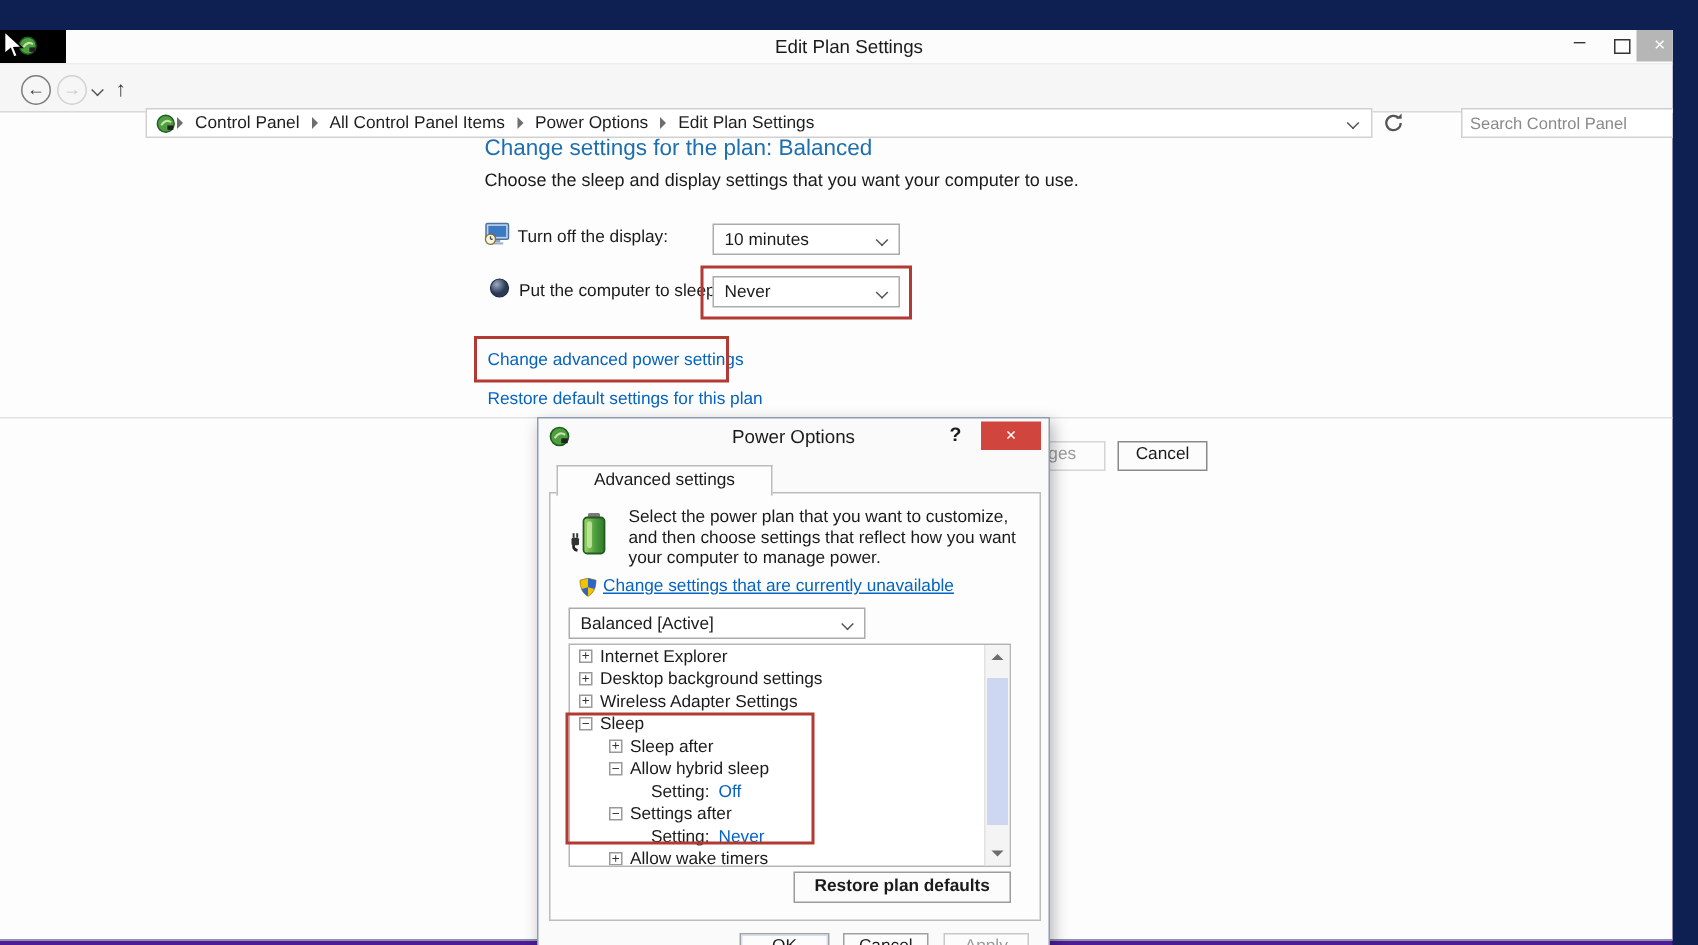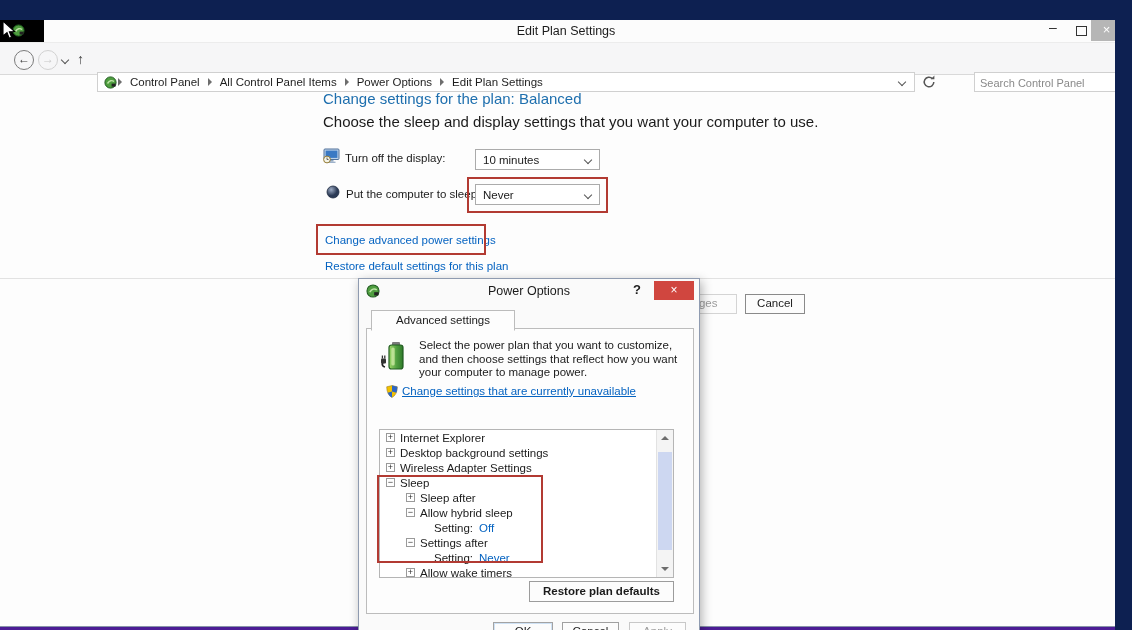--- a/index.html
+++ b/index.html
@@ -30,21 +30,21 @@
   .bsep{width:0;height:0;border-left:4px solid #6e6e6e;border-top:4px solid transparent;border-bottom:4px solid transparent;margin:0 1px;}
   #crumb-chev{margin-left:auto;margin-right:9px;}
   #refresh-btn{position:absolute;left:920px;top:31px;width:18px;height:16px;}
   #searchbox{position:absolute;left:974px;top:29px;width:177px;height:20px;background:#fff;border:1px solid #d0d0d0;box-sizing:border-box;}
   #searchbox input{border:none;outline:none;font-size:11px;color:#555;width:150px;height:16px;padding:1px 5px;background:transparent;font-family:"Liberation Sans",sans-serif;}
   #searchbox input::placeholder{color:#8a8a8a;opacity:1;}
   #search-mag{position:absolute;right:5px;top:3px;}
 
   
   #heading{position:absolute;left:323px;top:70px;font-size:15px;color:#1e6fae;}
-  #subheading{position:absolute;left:323px;top:93px;font-size:15px;color:#1b1b1b;}
+  #subheading{position:absolute;left:323px;top:93px;font-size:12px;color:#1b1b1b;}
   .rowlabel{position:absolute;font-size:11.5px;color:#1b1b1b;}
   #row1-label{left:345px;top:132px;}
   #row2-label{left:346px;top:168px;}
   #display-icon{position:absolute;left:323px;top:128px;}
   #sleep-icon{position:absolute;left:326px;top:165px;}
   .sel{position:absolute;height:21px;background:#fff;border:1px solid #ababab;font-size:11.5px;color:#1b1b1b;display:flex;align-items:center;padding-left:7px;box-sizing:border-box;cursor:default;}
   .sel .chv{position:absolute;right:8px;top:7px;}
   #sel-display{left:475px;top:129px;width:125px;}
   #sel-sleep{left:475px;top:164px;width:125px;}
   .lnk{position:absolute;font-size:11.5px;color:#0563c1;cursor:pointer;}
@@ -227,20 +227,24 @@
       </svg>
       <div id="dlg-desc">Select the power plan that you want to customize, and then choose settings that reflect how you want your computer to manage power.</div>
 
       <svg id="shield-icon" width="12" height="13" viewBox="0 0 12 13">
         <path d="M6 0.5 L11.3 1.8 C11.3 7 9.6 10.6 6 12.5 C2.4 10.6 0.7 7 0.7 1.8 Z" fill="#f3c200" stroke="#8a6d1f" stroke-width="0.5"></path>
         <path d="M6 0.5 L11.3 1.8 C11.3 4.2 11 6.1 10.3 7.7 L6 6.5 Z" fill="#2f66c4"></path>
         <path d="M6 6.5 L1.7 7.7 C2.6 10 4 11.5 6 12.5 Z" fill="#2f66c4"></path>
       </svg>
       <div id="unavail-link">Change settings that are currently unavailable</div>
 
+      <div class="sel" id="plan-sel">
+        <span>Balanced [Active]</span>
+        <span class="chv"></span>
+      </div>
 
       <div id="tree">
         <div class="trow l0">
             <span class="tg">+</span>
             <span class="lbl">Internet Explorer</span>
           </div>
         <div class="trow l0">
             <span class="tg">+</span>
             <span class="lbl">Desktop background settings</span>
           </div>

